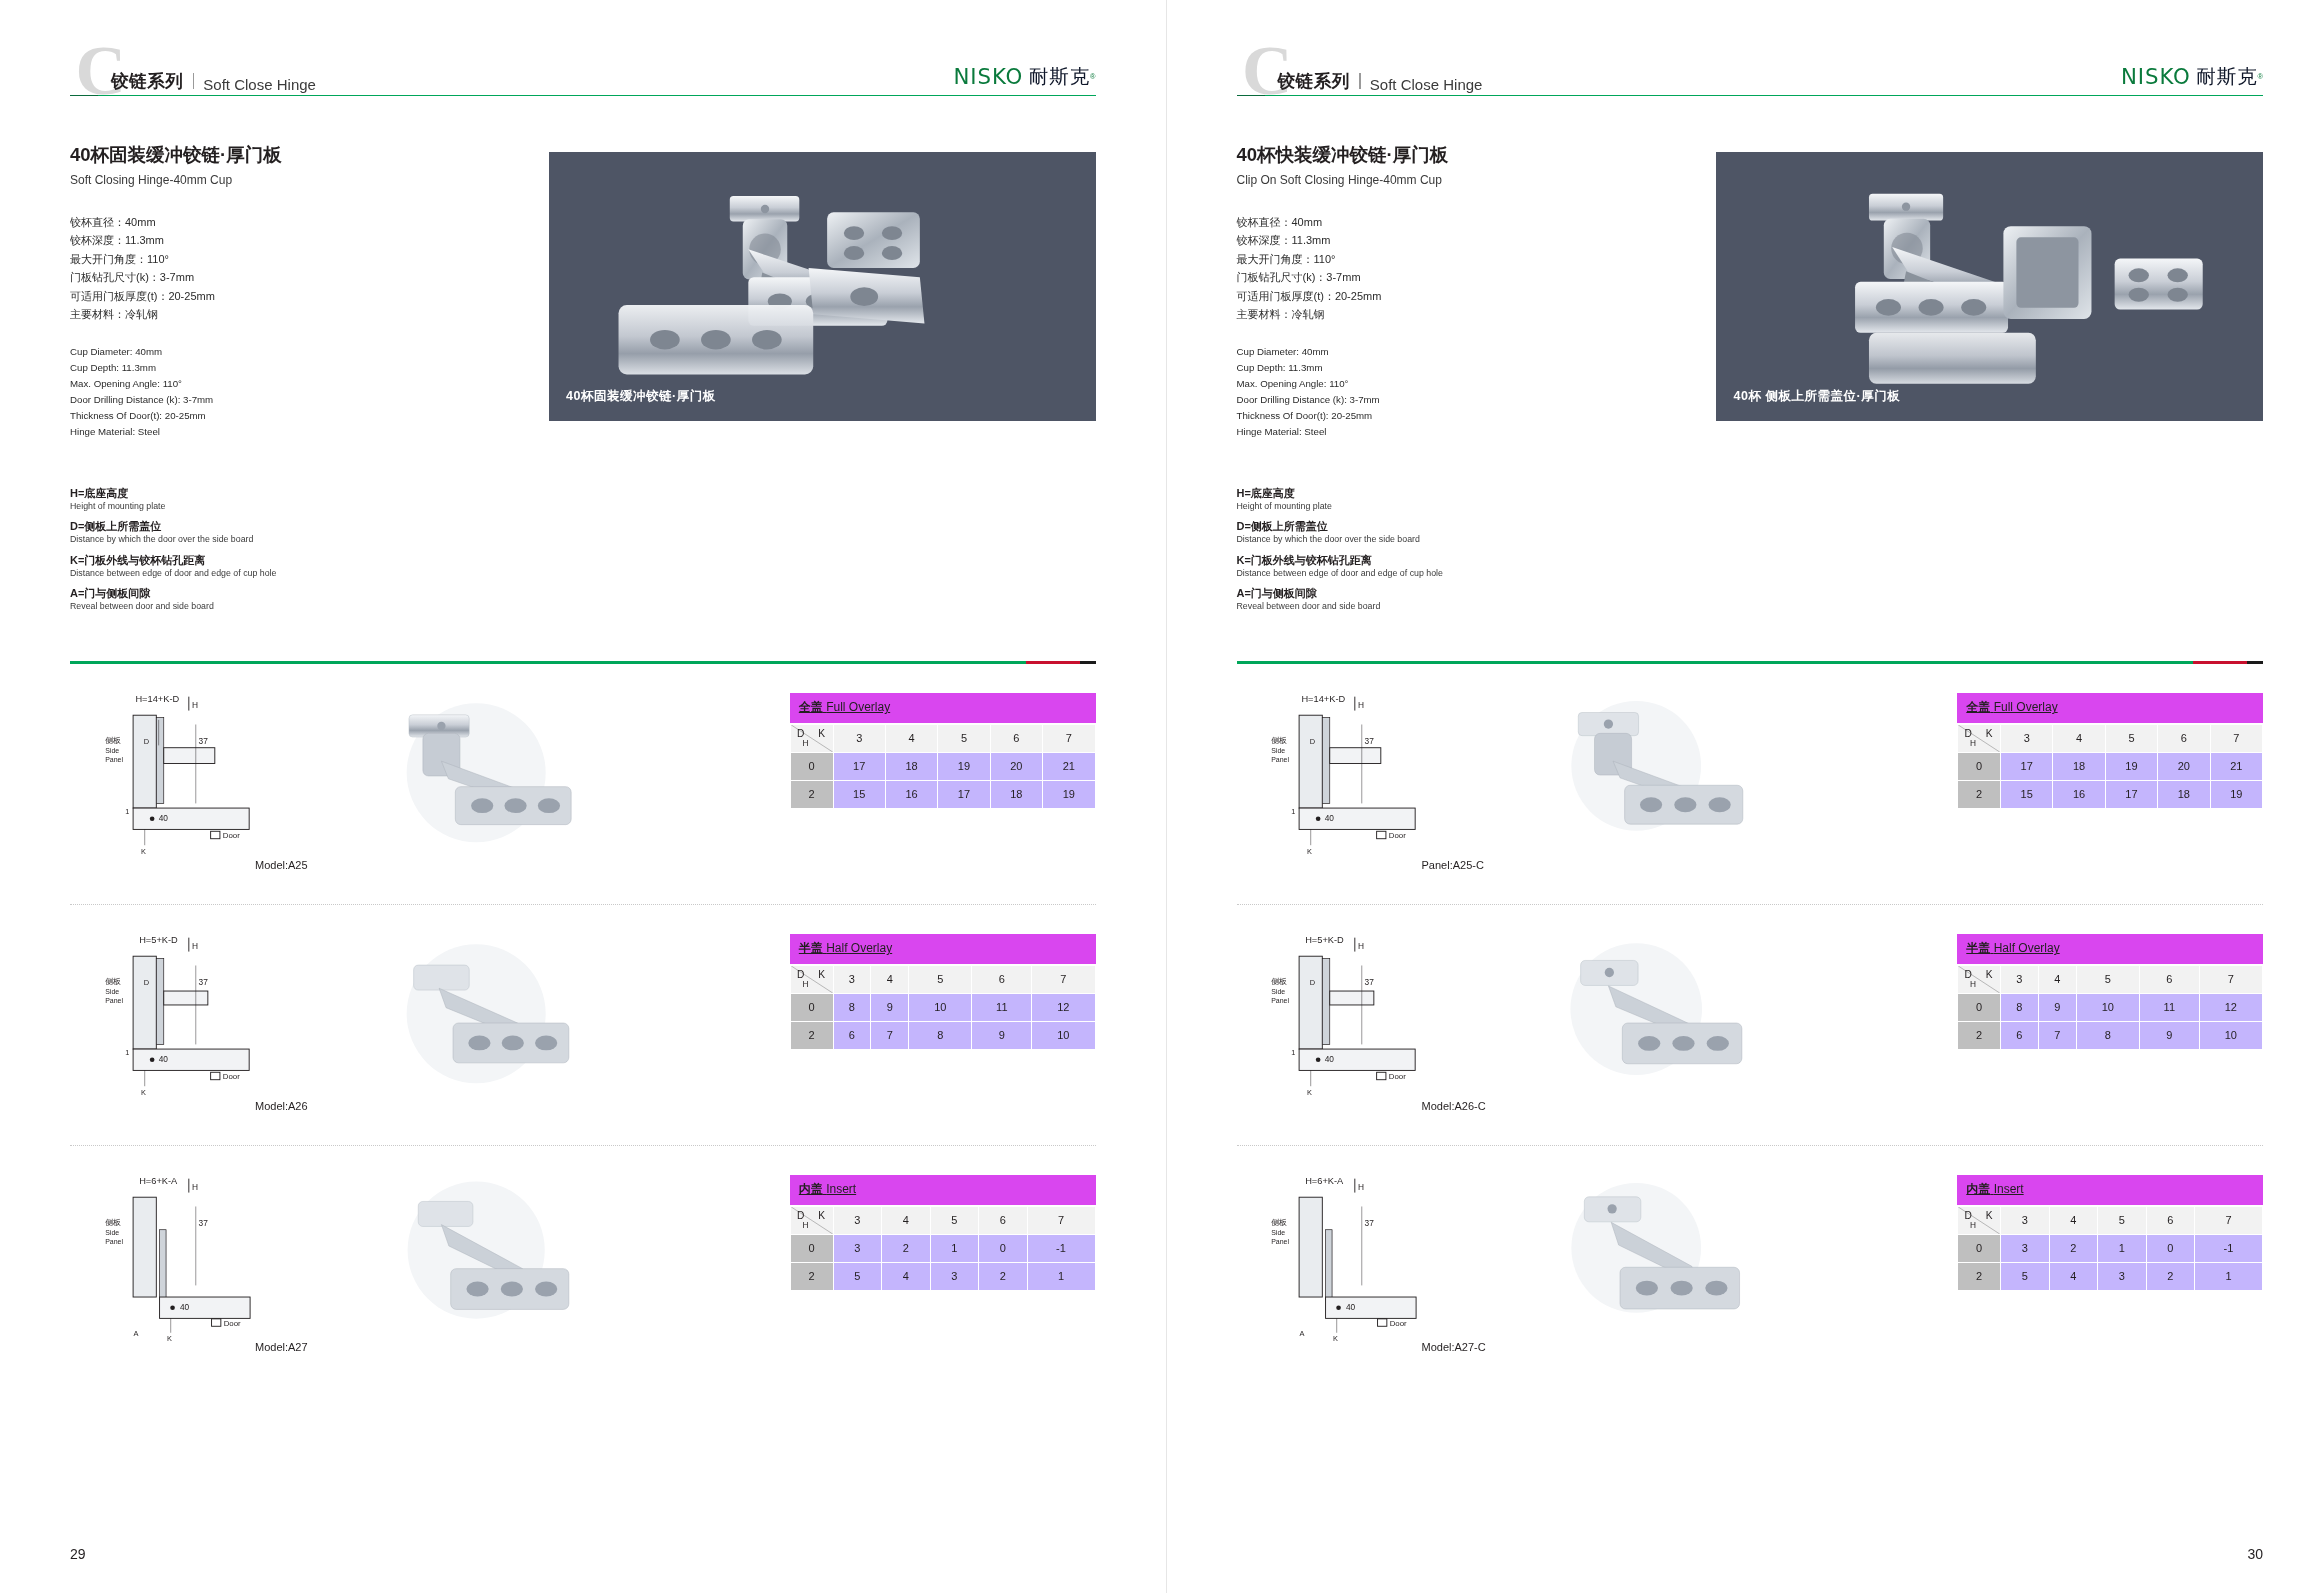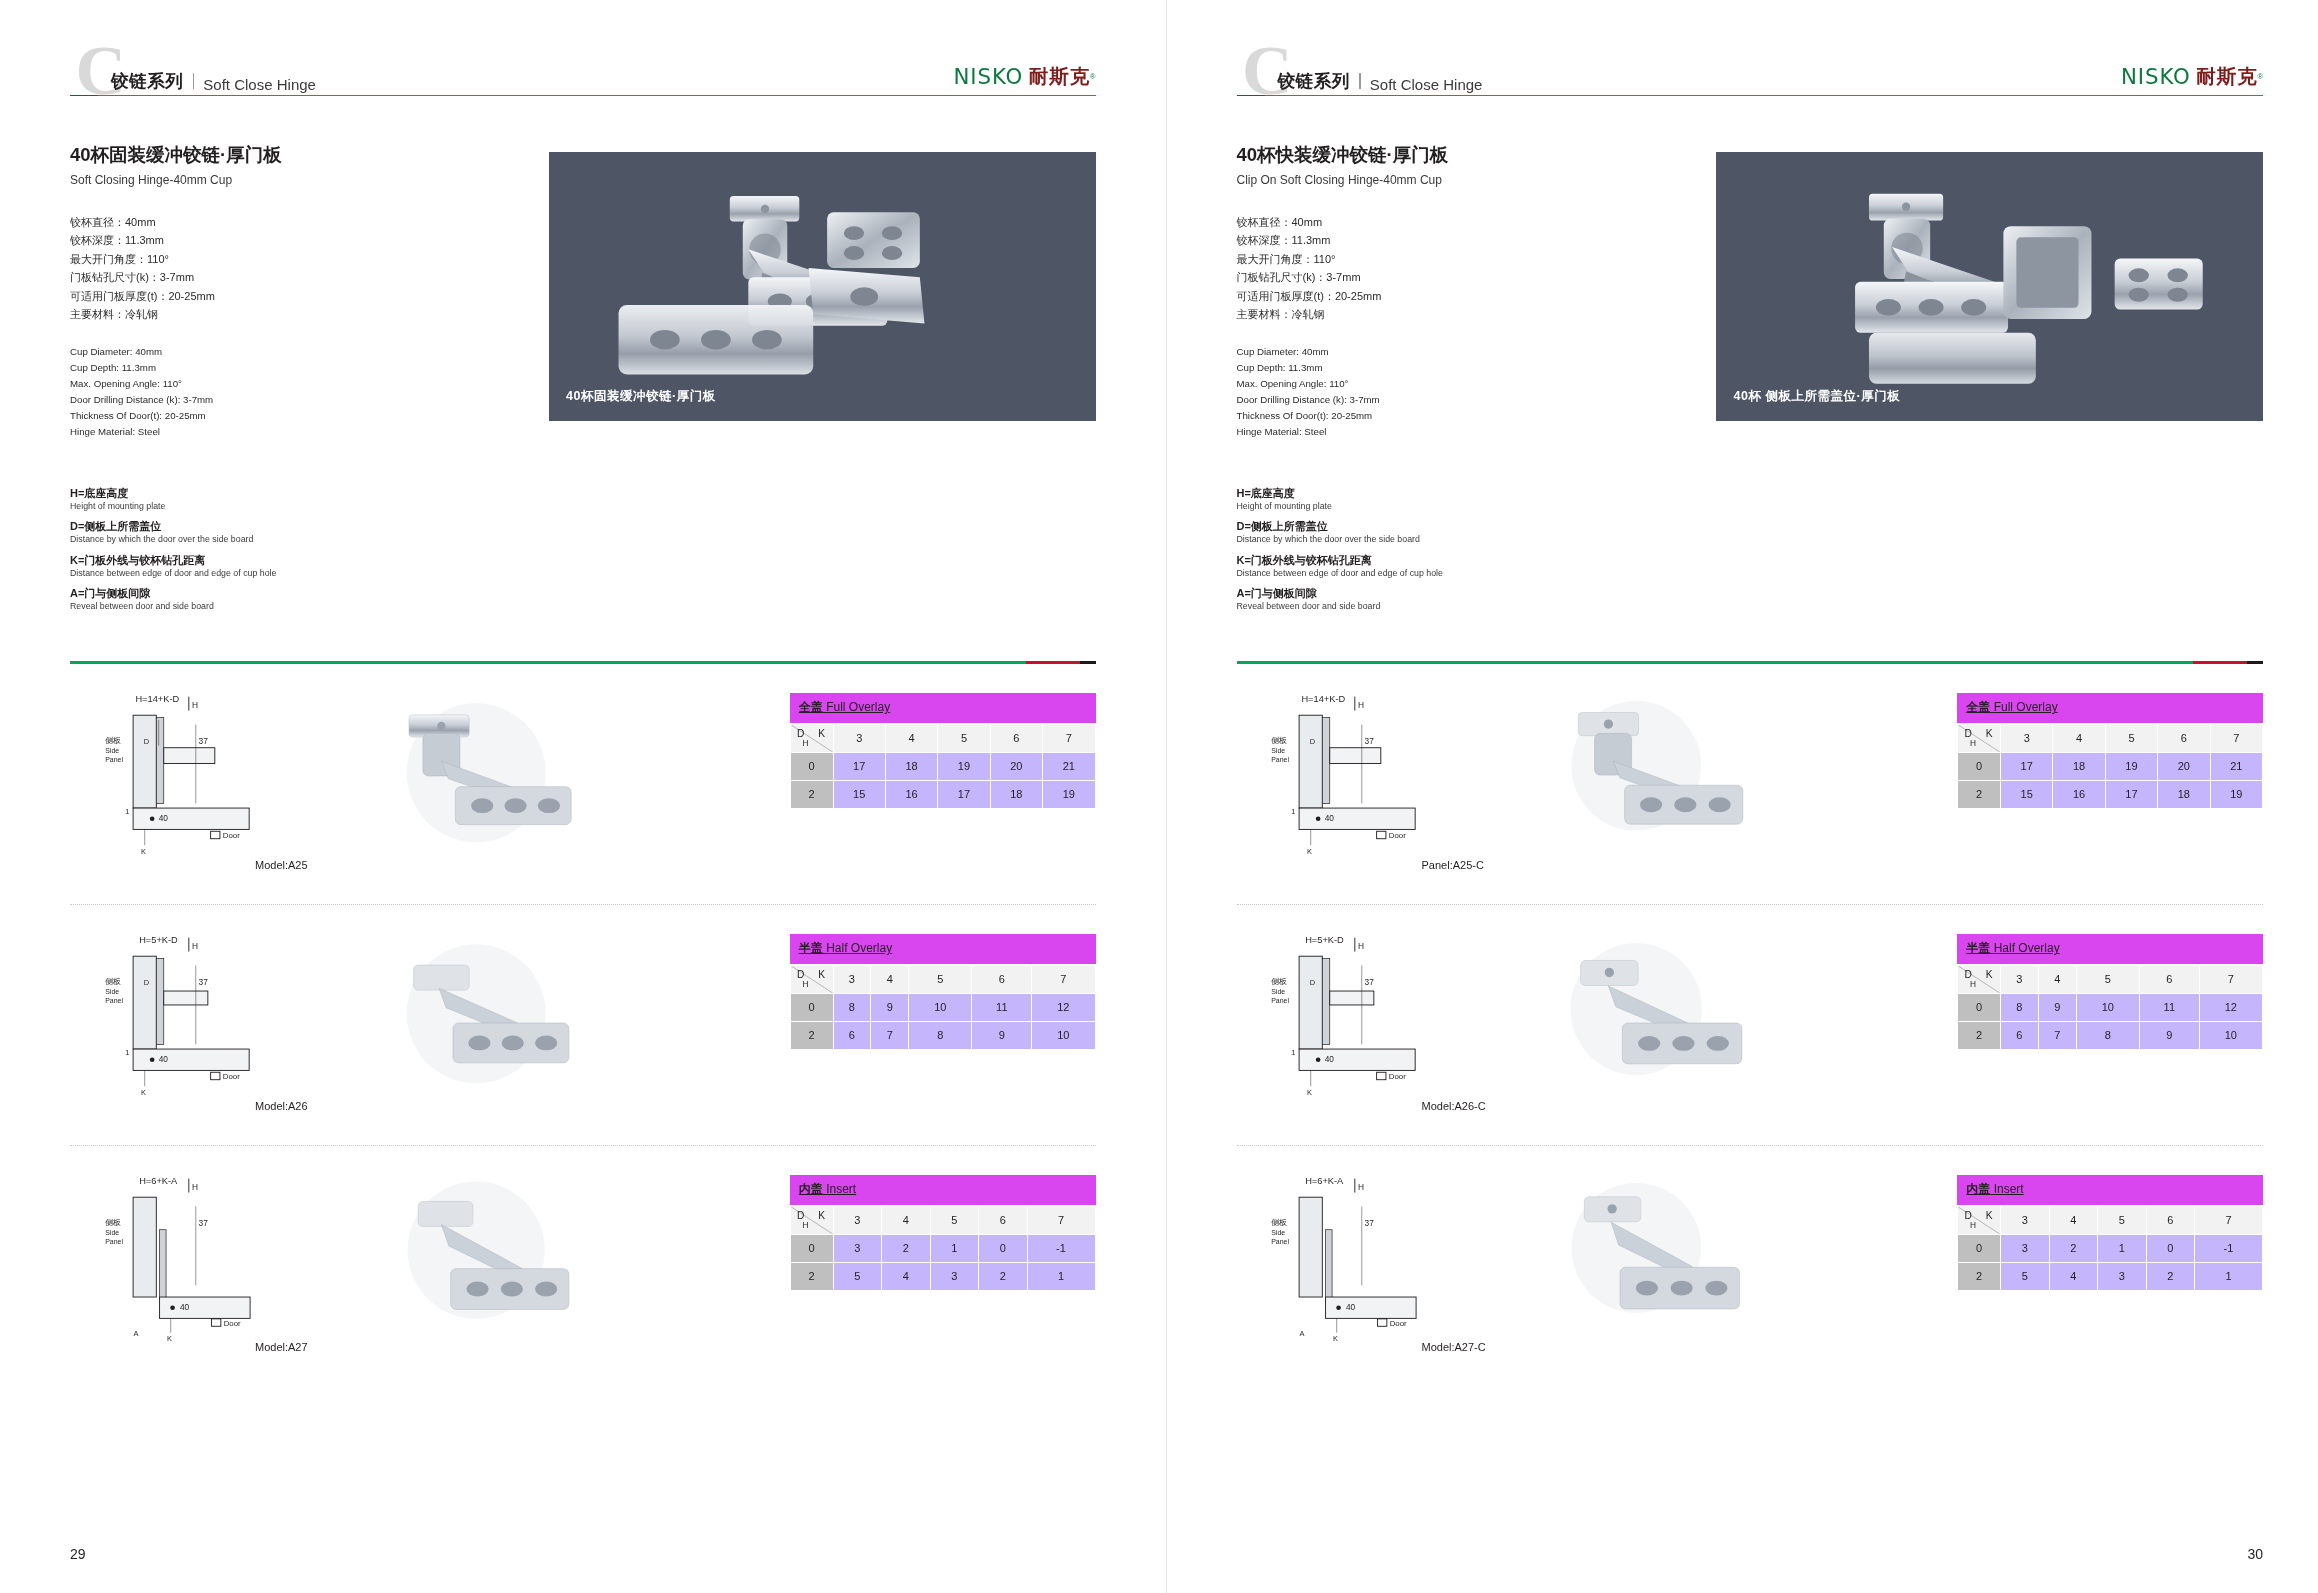--- a/index.html
+++ b/index.html
@@ -26,21 +26,21 @@
   .hdr-cn { font-size: 17.6px; font-weight: bold; color: #231f20; letter-spacing: 0.5px; }
   .hdr-bar { width: 1.4px; height: 16.7px; background: #9a9a9a; margin: 0 9.3px; align-self: center; }
   .hdr-en { font-size: 15px; color: #3b3b3b; }
   .hdr-rule { position: absolute; left: 0; right: 0; top: 51px; height: 1.4px; background: #00a65a; }
   .hdr-rule .seg-dark { position:absolute; left:0; top:0; width:28px; height:1.4px; background:#0a6b3d; }
   .logo { position: absolute; right: 0; top: 18.5px; display:flex; align-items:center; }
   .logo-mark {
     font-size: 21.3px; font-weight: normal; letter-spacing: 0.9px;
     color: #0a7a3c; font-family: "DejaVu Sans", sans-serif;
   }
-  .logo-cn { font-size: 19.5px; font-weight: bold; color: #7f1d1d; margin-left: 5.6px; letter-spacing: 0.9px;}
+  .logo-cn { font-size: 19.5px; font-weight: normal; color: #0f172a; margin-left: 5.6px; letter-spacing: 0.9px;}
   .logo-r { font-size: 7.4px; color:#0a7a3c; vertical-align: super; }
 
   
   .prod { position: relative; margin: 28px 70px 0 70px; height: 519px; }
   .prod-title-cn { font-size: 18.5px; font-weight: bold; color:#231f20; }
   .prod-title-en { font-size: 12px; color:#3a3a3a; margin-top: 5.6px; }
 
   .spec-cn { margin-top: 26px; font-size: 11px; line-height: 18.5px; color:#2b2b2b; }
   .spec-en { margin-top: 20.4px; font-size: 9.7px; line-height: 16px; color:#2b2b2b; }
 

